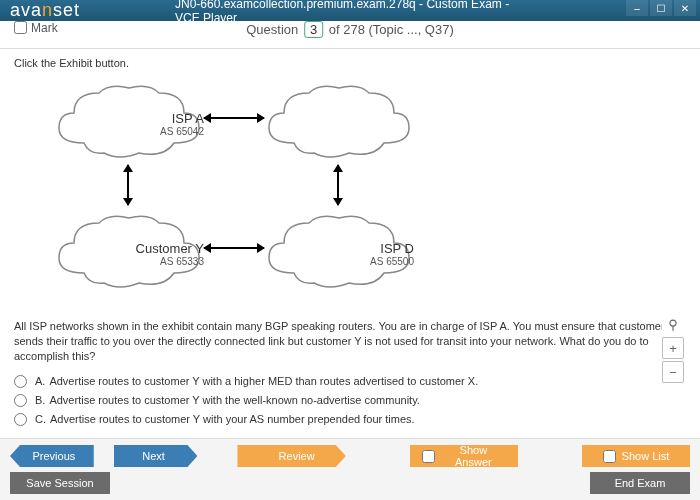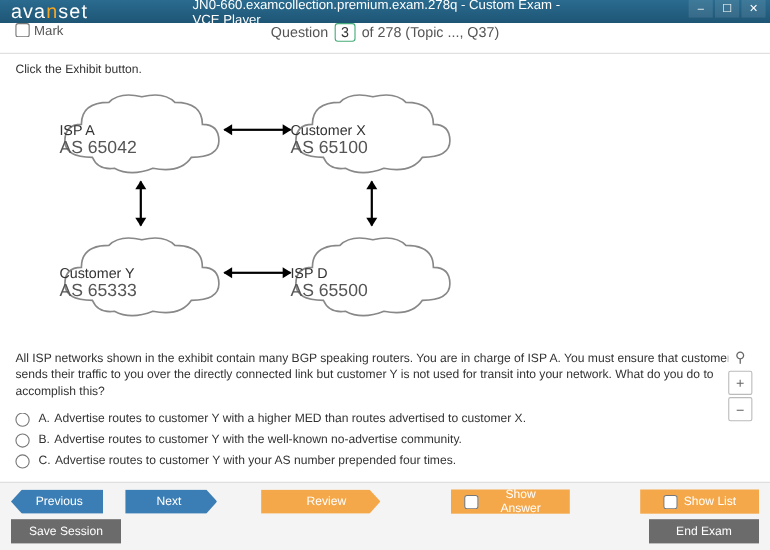--- a/index.html
+++ b/index.html
@@ -17,23 +17,23 @@
     .mark-label { color: #555; font-size: 12px; }
     .q-counter { position: absolute; left: 50%; transform: translateX(-50%); font-size: 13px; color: #555; }
     .q-num-box { display: inline-block; border: 1.5px solid #4a7; border-radius: 3px; padding: 0 5px; color: #333; margin: 0 2px; }
     
     .content { padding: 8px 14px; height: 390px; overflow: hidden; position: relative; }
     .instruction { font-size: 11px; color: #333; margin-bottom: 4px; }
     
     .exhibit { position: relative; height: 240px; width: 100%; }
     .cloud { position: absolute; width: 150px; height: 80px; }
     .cloud svg { position: absolute; top: 0; left: 0; }
-    .cloud-label { position: absolute; width: 100%; text-align: left; top: 28px; }
+    .cloud-label { position: absolute; width: 100%; text-align: right; top: 28px; }
     .cloud-label .name { font-size: 13px; color: #333; }
-    .cloud-label .as { font-size: 16px; color: #555; }
+    .cloud-label .as { font-size: 10px; color: #555; }
     .arrow-h { position: absolute; width: 60px; height: 2px; background: #000; }
     .arrow-h::before, .arrow-h::after { content: ''; position: absolute; top: -4px; width: 0; height: 0; border-top: 5px solid transparent; border-bottom: 5px solid transparent; }
     .arrow-h::before { left: -1px; border-right: 8px solid #000; }
     .arrow-h::after { right: -1px; border-left: 8px solid #000; }
     .arrow-v { position: absolute; width: 2px; height: 40px; background: #000; }
     .arrow-v::before, .arrow-v::after { content: ''; position: absolute; left: -4px; width: 0; height: 0; border-left: 5px solid transparent; border-right: 5px solid transparent; }
     .arrow-v::before { top: -1px; border-bottom: 8px solid #000; }
     .arrow-v::after { bottom: -1px; border-top: 8px solid #000; }
     
     .question-text { font-size: 11px; color: #333; line-height: 1.35; margin: 6px 0 8px; }
@@ -94,24 +94,20 @@
         </svg>
       <div class="cloud-label">
           <div class="name">ISP A</div>
           <div class="as">AS 65042</div>
         </div>
     </div>
     <div class="cloud" style="left:250px; top:10px;">
       <svg width="150" height="80" viewBox="0 0 150 80">
           <path d="M30 60 Q5 60 5 45 Q5 30 20 30 Q20 10 45 10 Q55 0 75 5 Q95 0 105 10 Q130 10 130 30 Q145 30 145 45 Q145 60 120 60 Q110 75 85 70 Q65 78 50 70 Q35 72 30 60 Z" fill="#fff" stroke="#888" stroke-width="1.5"></path>
         </svg>
-      <div class="cloud-label">
-          <div class="name">Customer X</div>
-          <div class="as">AS 65100</div>
-        </div>
     </div>
     <div class="cloud" style="left:40px; top:140px;">
       <svg width="150" height="80" viewBox="0 0 150 80">
           <path d="M30 60 Q5 60 5 45 Q5 30 20 30 Q20 10 45 10 Q55 0 75 5 Q95 0 105 10 Q130 10 130 30 Q145 30 145 45 Q145 60 120 60 Q110 75 85 70 Q65 78 50 70 Q35 72 30 60 Z" fill="#fff" stroke="#888" stroke-width="1.5"></path>
         </svg>
       <div class="cloud-label">
           <div class="name">Customer Y</div>
           <div class="as">AS 65333</div>
         </div>
     </div>

